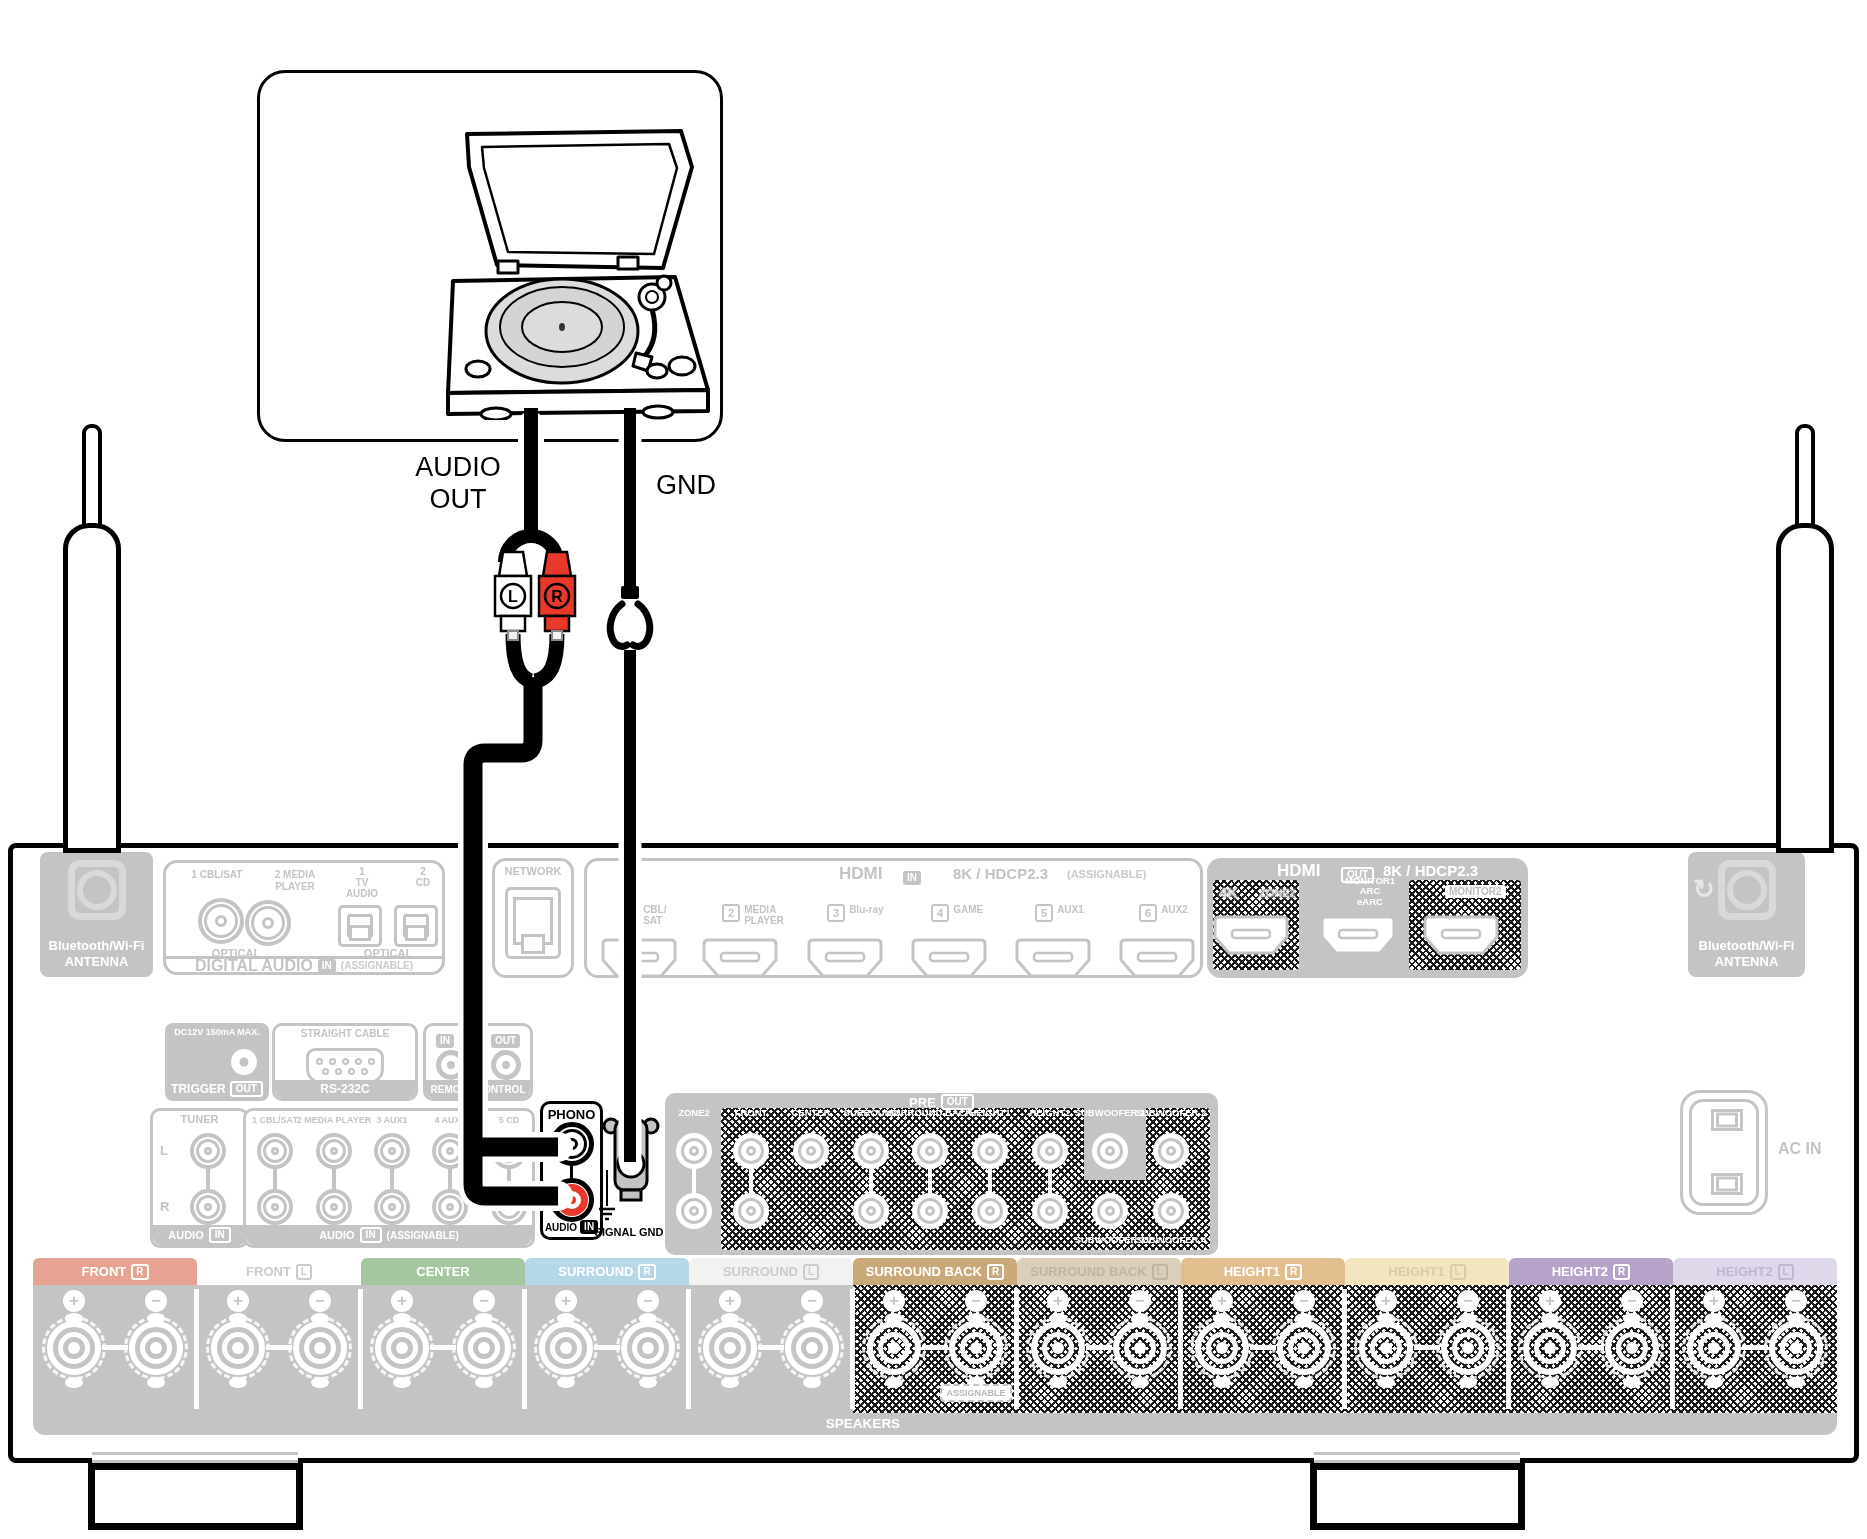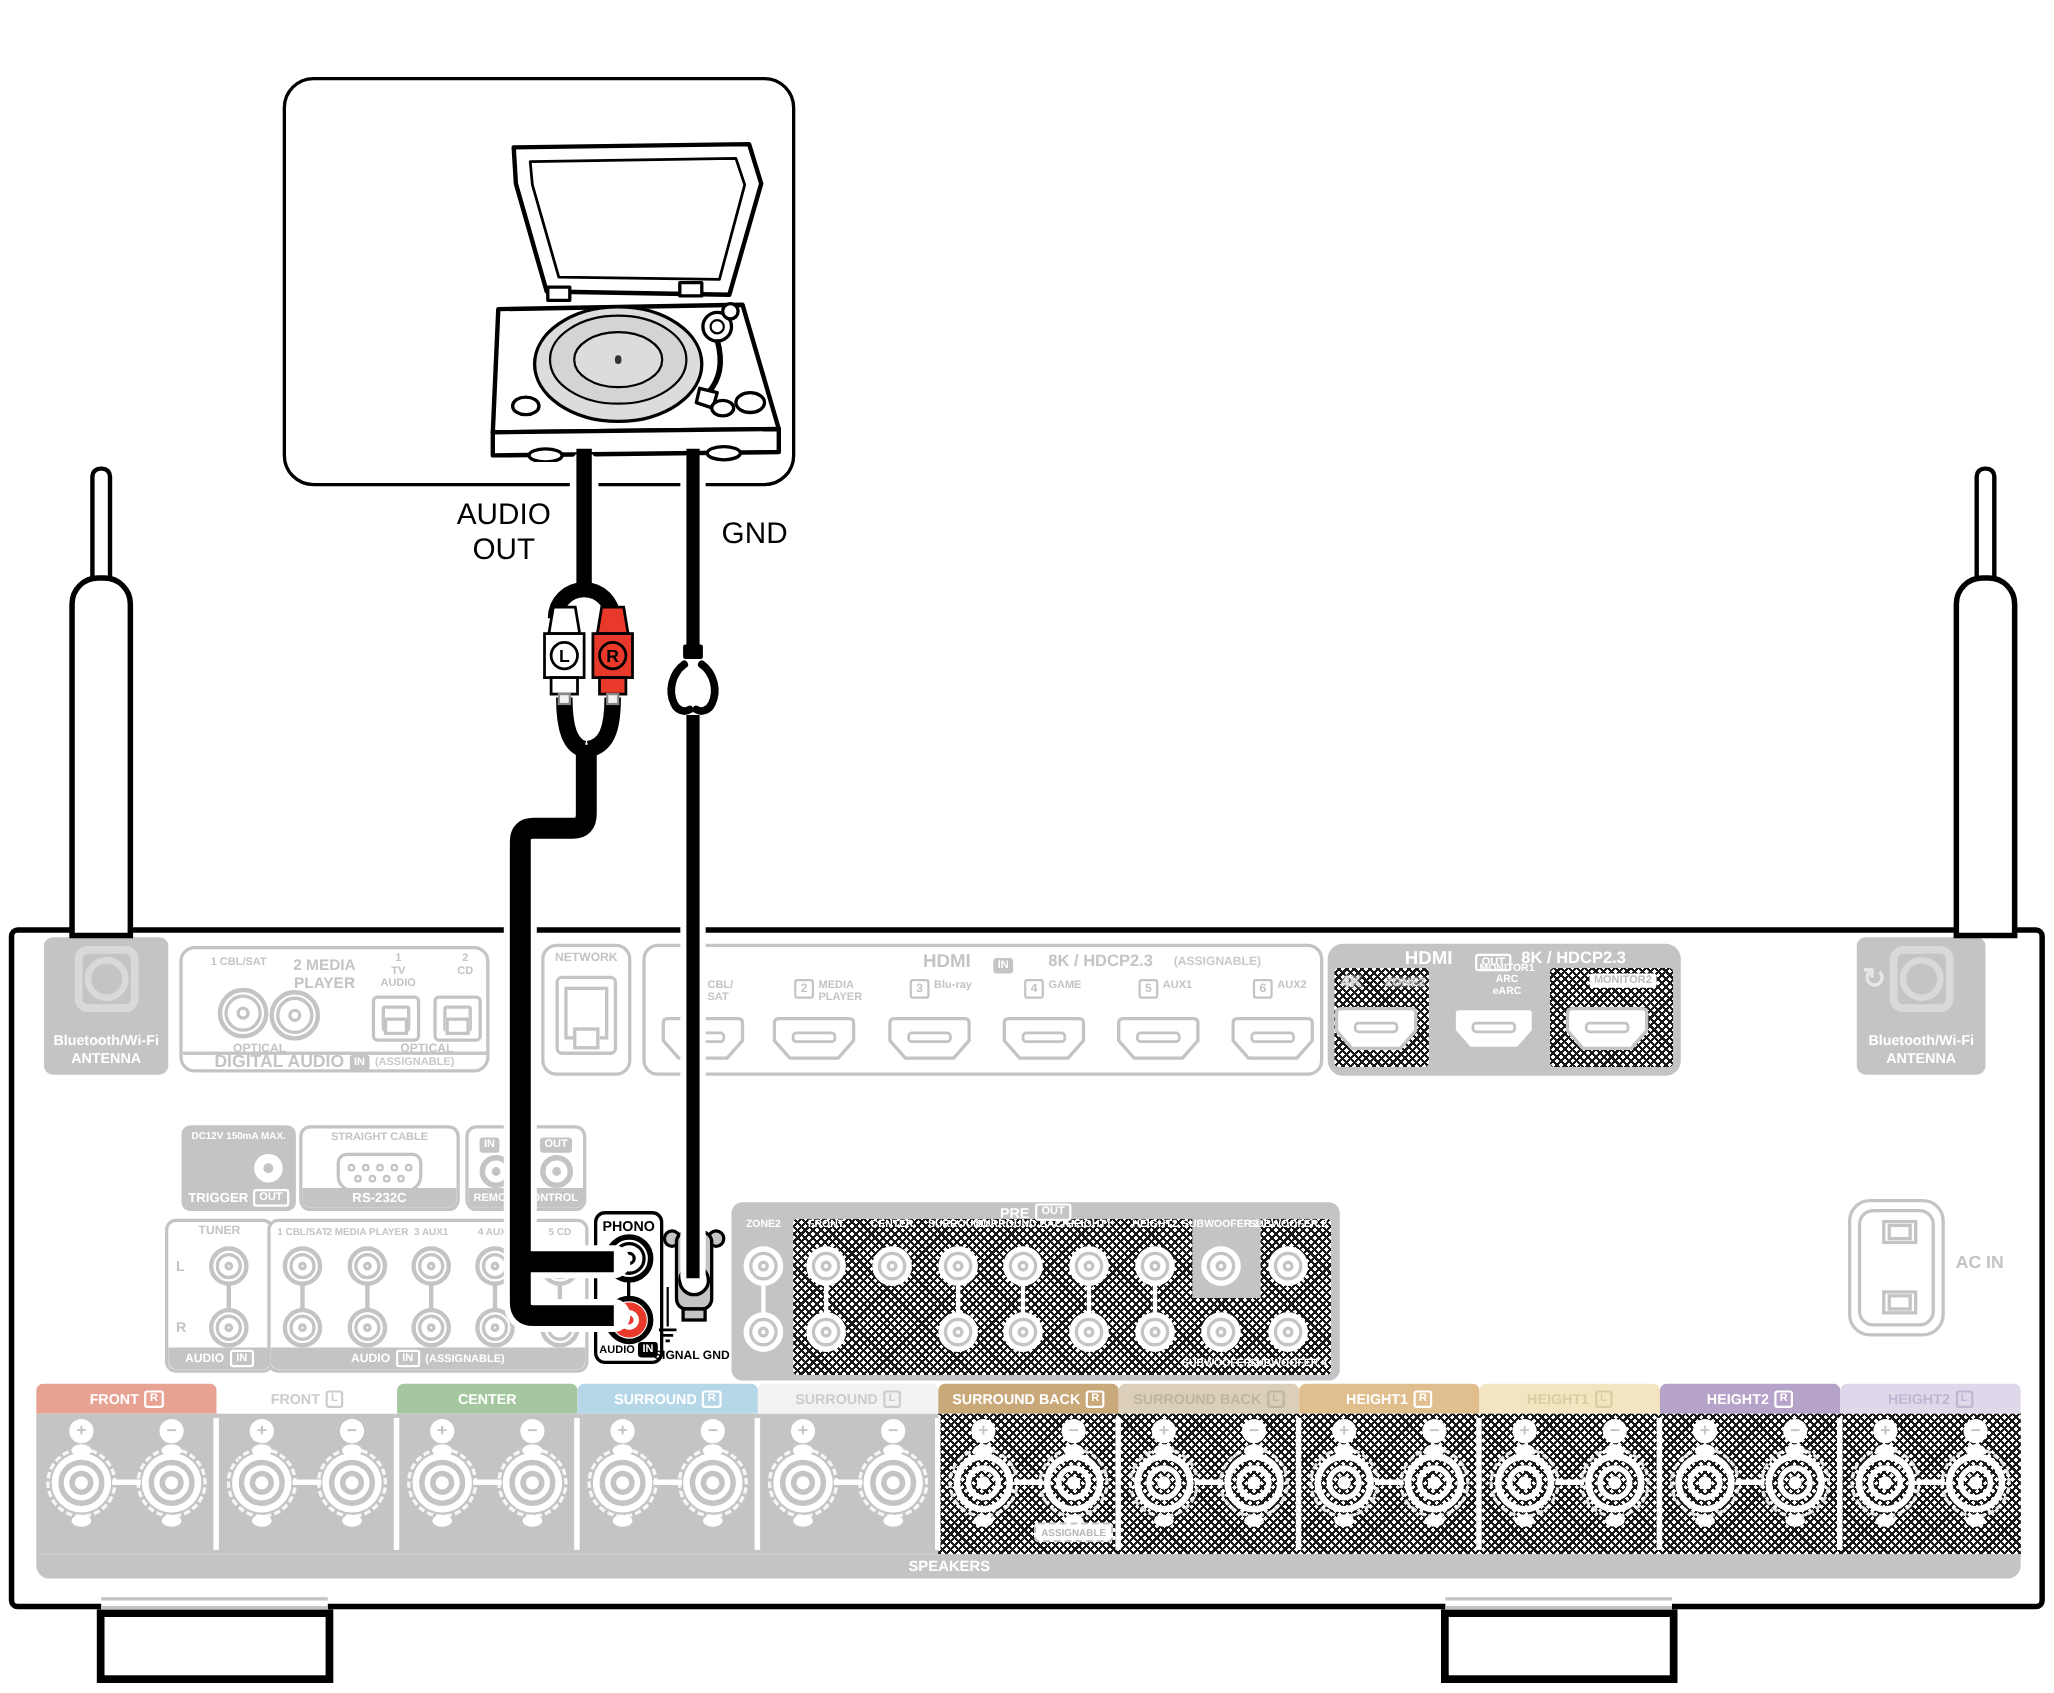--- a/index.html
+++ b/index.html
@@ -214,21 +214,21 @@
       <div class="mount"></div>
       <div class="abs" style="left:5px;top:22px;color:#e6e6e6;font-size:26px;font-weight:bold;">↻</div>
       <div class="antlabel">
         <div>Bluetooth/Wi-Fi</div>
         <div>ANTENNA</div>
       </div>
     </div>
 
     <div class="group" style="left:150px;top:12px;width:282px;height:115px;">
       <div class="abs glabel pre ctr" style="left:8px;top:6px;width:86px;font-size:10px;line-height:1.15;">1 CBL/SAT</div>
-      <div class="abs glabel pre ctr" style="left:94px;top:6px;width:70px;font-size:14px;line-height:1.15;">2 MEDIA
+      <div class="abs glabel pre ctr" style="left:94px;top:6px;width:70px;font-size:10px;line-height:1.15;">2 MEDIA
 PLAYER</div>
       <div class="abs glabel pre ctr" style="left:172px;top:3px;width:48px;font-size:10px;line-height:1.1;">1
 TV
 AUDIO</div>
       <div class="abs glabel pre ctr" style="left:242px;top:3px;width:30px;font-size:10px;line-height:1.1;">2
 CD</div>
       <div class="cjack big" style="left:55px;top:58px;"></div>
       <div class="cjack big" style="left:102px;top:60px;"></div>
       <div class="opt" style="left:172px;top:42px;"></div>
       <div class="opt" style="left:228px;top:42px;"></div>
@@ -244,21 +244,21 @@
     <div class="group" style="left:479px;top:10px;width:82px;height:120px;">
       <div class="abs glabel ctr" style="left:0;right:0;top:4px;font-size:11px;">NETWORK</div>
       <div class="rj45"></div>
     </div>
 
     <div class="group" style="left:571px;top:10px;width:619px;height:120px;">
       <div class="abs glabel" style="left:252px;top:3px;font-size:17px;">HDMI</div>
       <div class="abs" style="left:316px;top:6px;"><span class="badge">IN</span></div>
       <div class="abs glabel" style="left:366px;top:4px;font-size:15px;">8K / HDCP2.3</div>
       <div class="abs glabel" style="left:480px;top:7px;font-size:11px;color:#cacaca;">(ASSIGNABLE)</div>
-      <div id="hdmi-in-ports" class="abs" style="left:0;top:2px;width:727px;height:120px;">
+      <div id="hdmi-in-ports" class="abs" style="left:0;top:16px;width:727px;height:120px;">
           <div class="hlab" style="left:34px">
             <span class="numbadge">1</span>
             <span class="pre glabel" style="font-size:10px;line-height:1.1">CBL/
 SAT</span>
           </div>
           <svg class="hport" style="left:13px;top:60px" width="78" height="42" viewBox="0 0 78 42">
             <path d="M7 3 H71 Q75 3 75 7 V23 L61 39 H17 L3 23 V7 Q3 3 7 3 Z" fill="#fff" stroke="var(--g)" stroke-width="3"></path>
             <rect x="20" y="16" width="38" height="8" rx="3" fill="#fff" stroke="var(--g)" stroke-width="2.5"></rect>
           </svg>
           <div class="hlab" style="left:135px">

